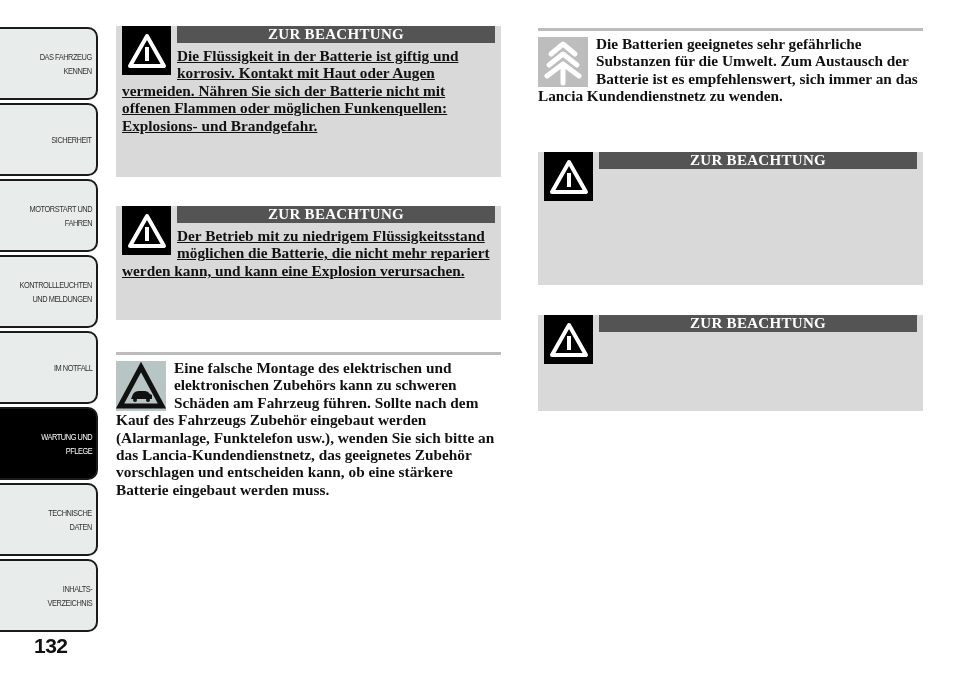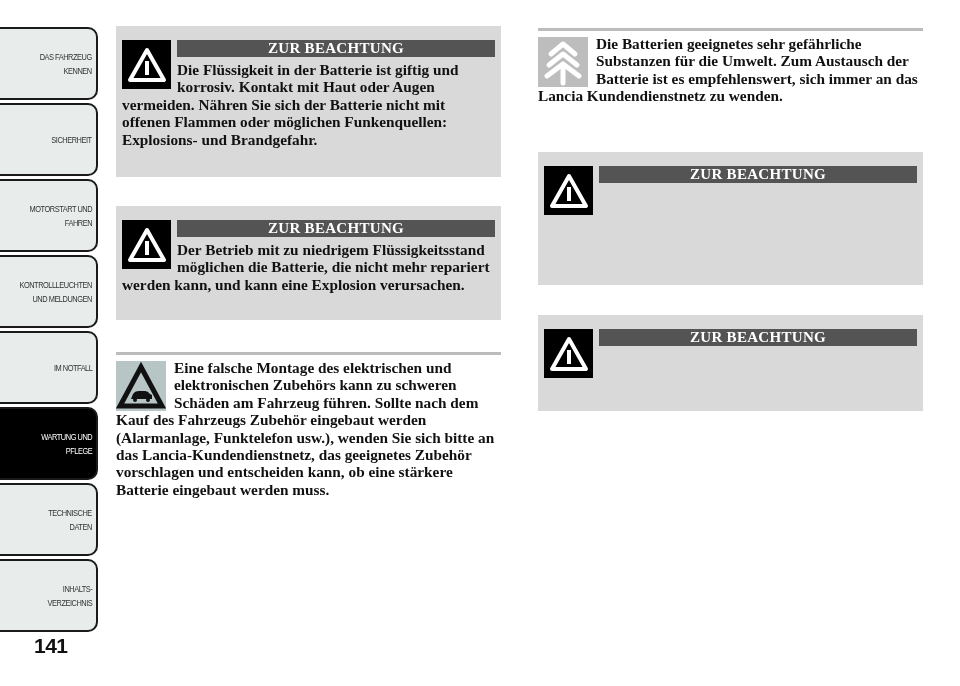--- a/index.html
+++ b/index.html
@@ -22,34 +22,34 @@
   }
   .tab.active { background:#000; }
   .tab.active span { color:#fff; }
   .page-number {
     position:absolute; left:34px; top:634px; font-family:"Liberation Sans","DejaVu Sans",sans-serif;
     font-weight:bold; font-size:21px; color:#111; letter-spacing:-0.5px;
   }
 
   
   .warn {
-    position:absolute; background:#d9d9d9; box-sizing:border-box; padding:14px 6px 8px 6px;
+    position:absolute; background:#d9d9d9; box-sizing:border-box; padding:0 6px 8px 6px;
   }
   .warn .icon {
     float:left; width:49px; height:49px; background:#000; margin:0 6px 0 0;
     display:flex; align-items:center; justify-content:center;
   }
   .warn .hdr {
     background:#545454; color:#fff; font-weight:bold; font-size:15px; text-align:center;
     height:17px; line-height:17px; margin-left:55px; letter-spacing:0.3px;
   }
   .body-text {
     font-weight:bold; font-size:15.3px; line-height:17.4px; color:#111;
   }
-  .warn .body-text { margin-top:4px; }
+  .warn .body-text { margin-top:4px;text-decoration:underline; }
 
   
   .note { position:absolute; }
   .note .rule { height:3px; background:#bcbcbc; margin-bottom:4px; }
   .note .nicon {
     float:left; width:50px; height:50px; margin-right:8px; margin-top:2px;
   }
 </style>
 </head>
 <body>
@@ -79,21 +79,21 @@
     </div>
   <div class="tab" style="top:456px">
       <span>TECHNISCHE
 DATEN</span>
     </div>
   <div class="tab" style="top:532px">
       <span>INHALTS-
 VERZEICHNIS</span>
     </div>
 </nav>
-<div class="page-number">141</div>
+<div class="page-number">132</div>
 
 <div class="warn" style="left:116px; top:26px; width:385px; height:151px;">
   <div class="icon">
     <svg width="40" height="36" viewBox="0 0 40 36">
         <path d="M20 3 L37 33 L3 33 Z" fill="none" stroke="#fff" stroke-width="4" stroke-linejoin="round"></path>
         <rect x="18" y="14" width="4" height="14" fill="#fff"></rect>
       </svg>
   </div>
   <div class="hdr">ZUR BEACHTUNG</div>
   <div class="body-text">Die Flüssigkeit in der Batterie ist giftig und korrosiv. Kontakt mit Haut oder Augen vermeiden. Nähren Sie sich der Batterie nicht mit offenen Flammen oder möglichen Funkenquellen: Explosions- und Brandgefahr.</div>

